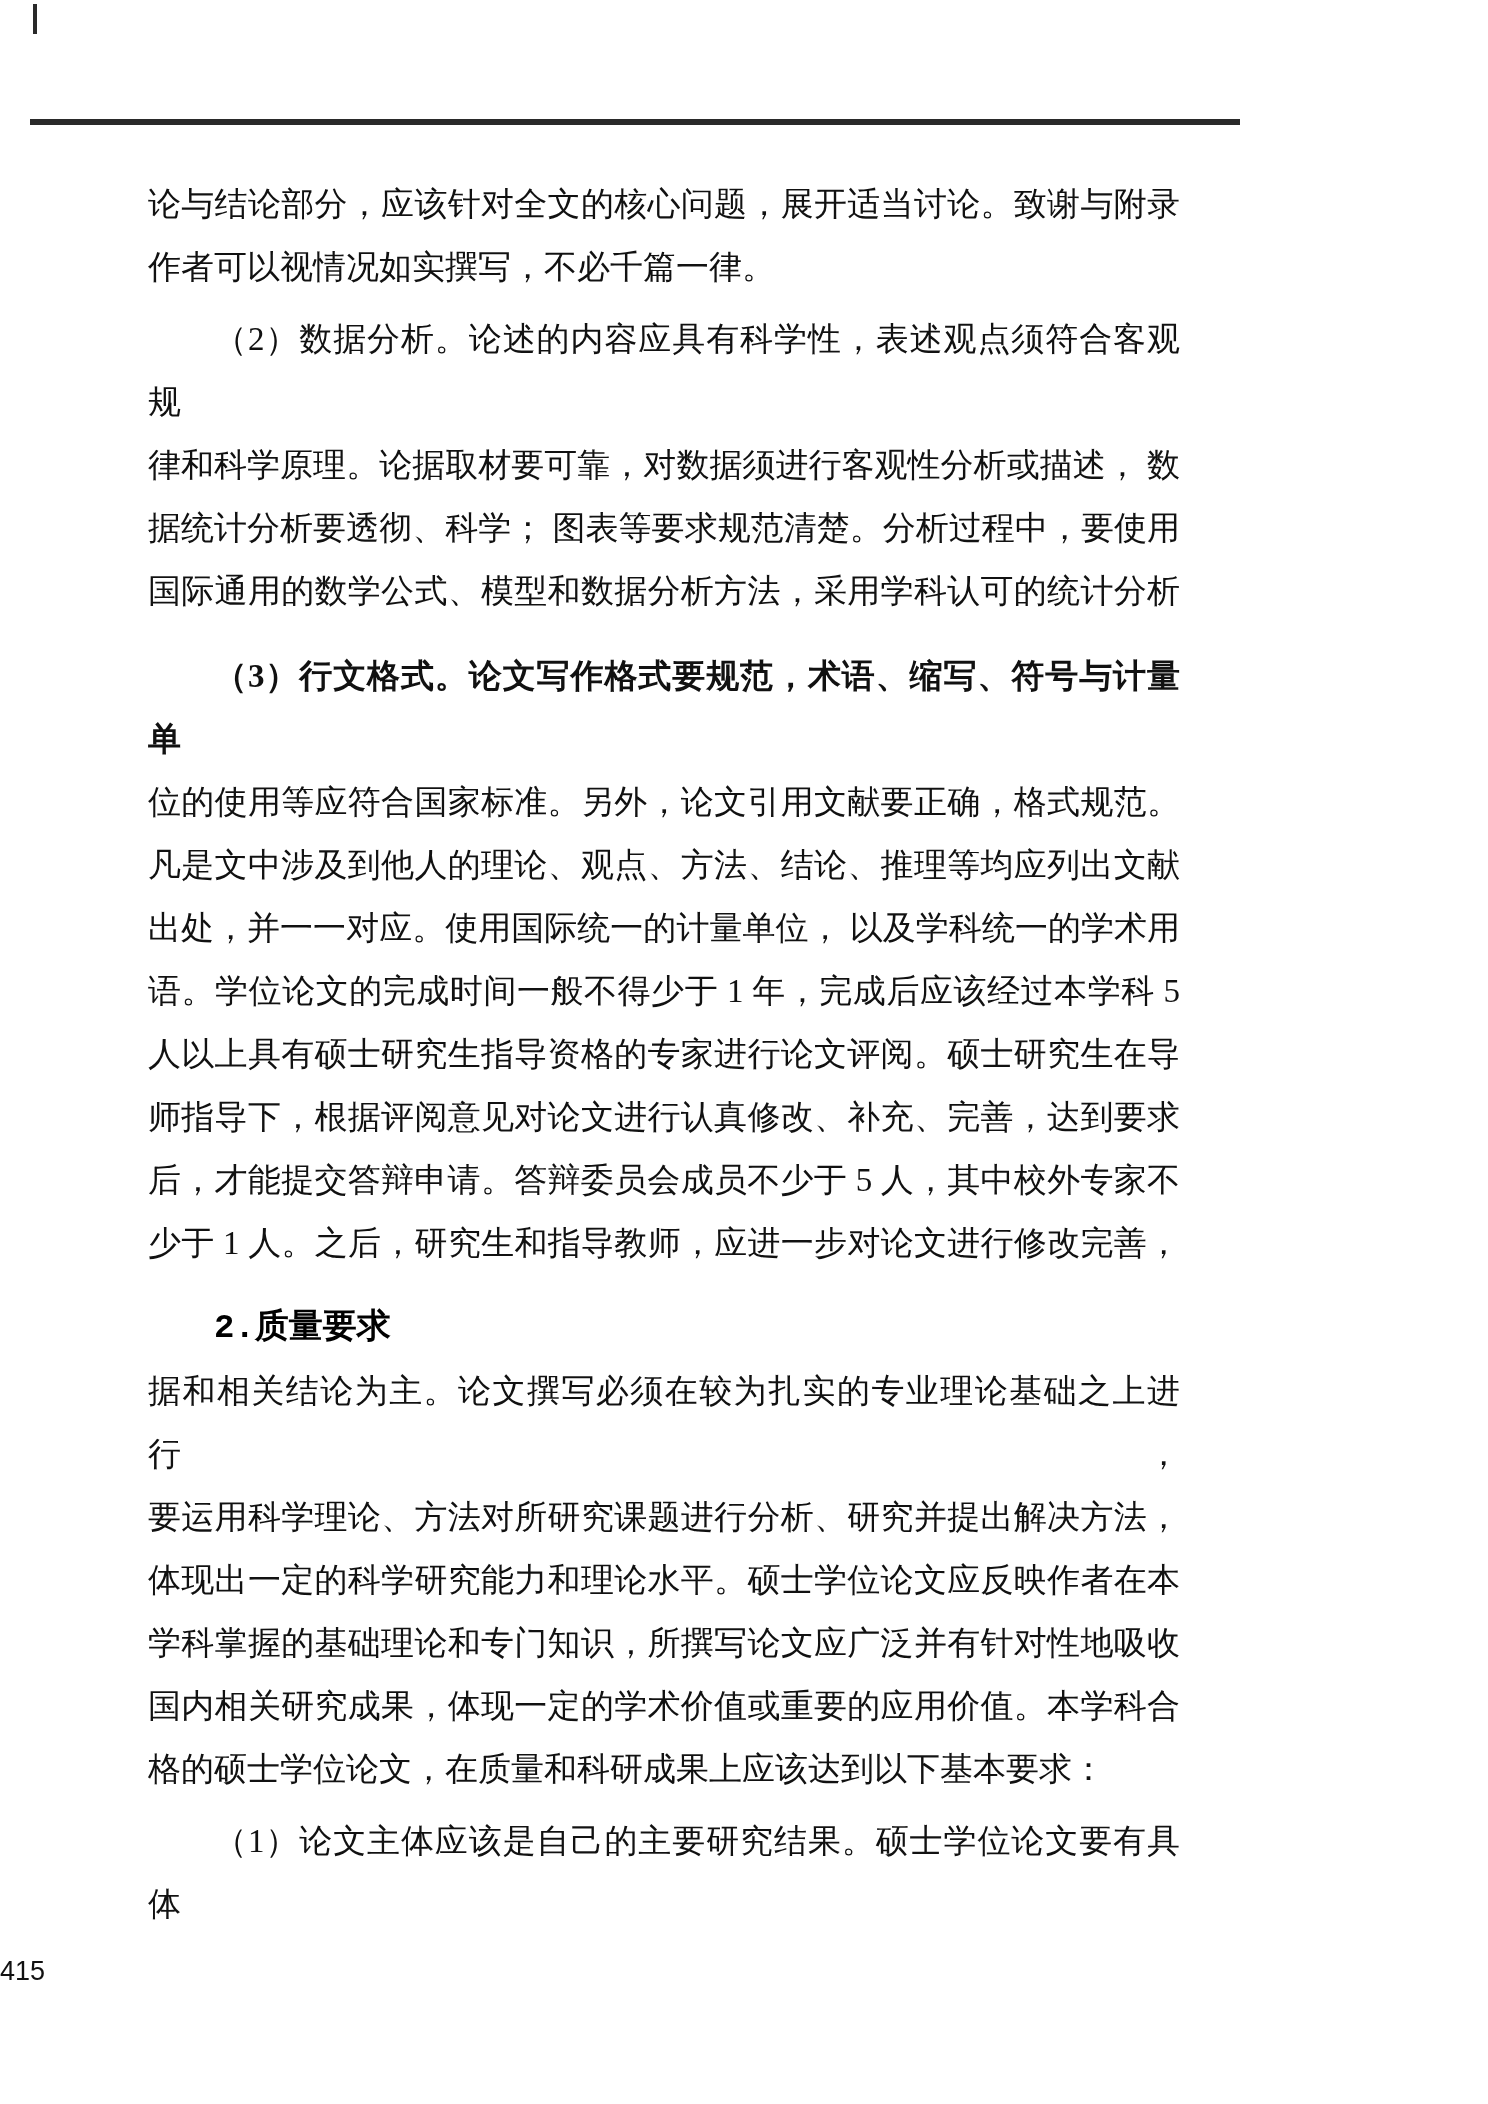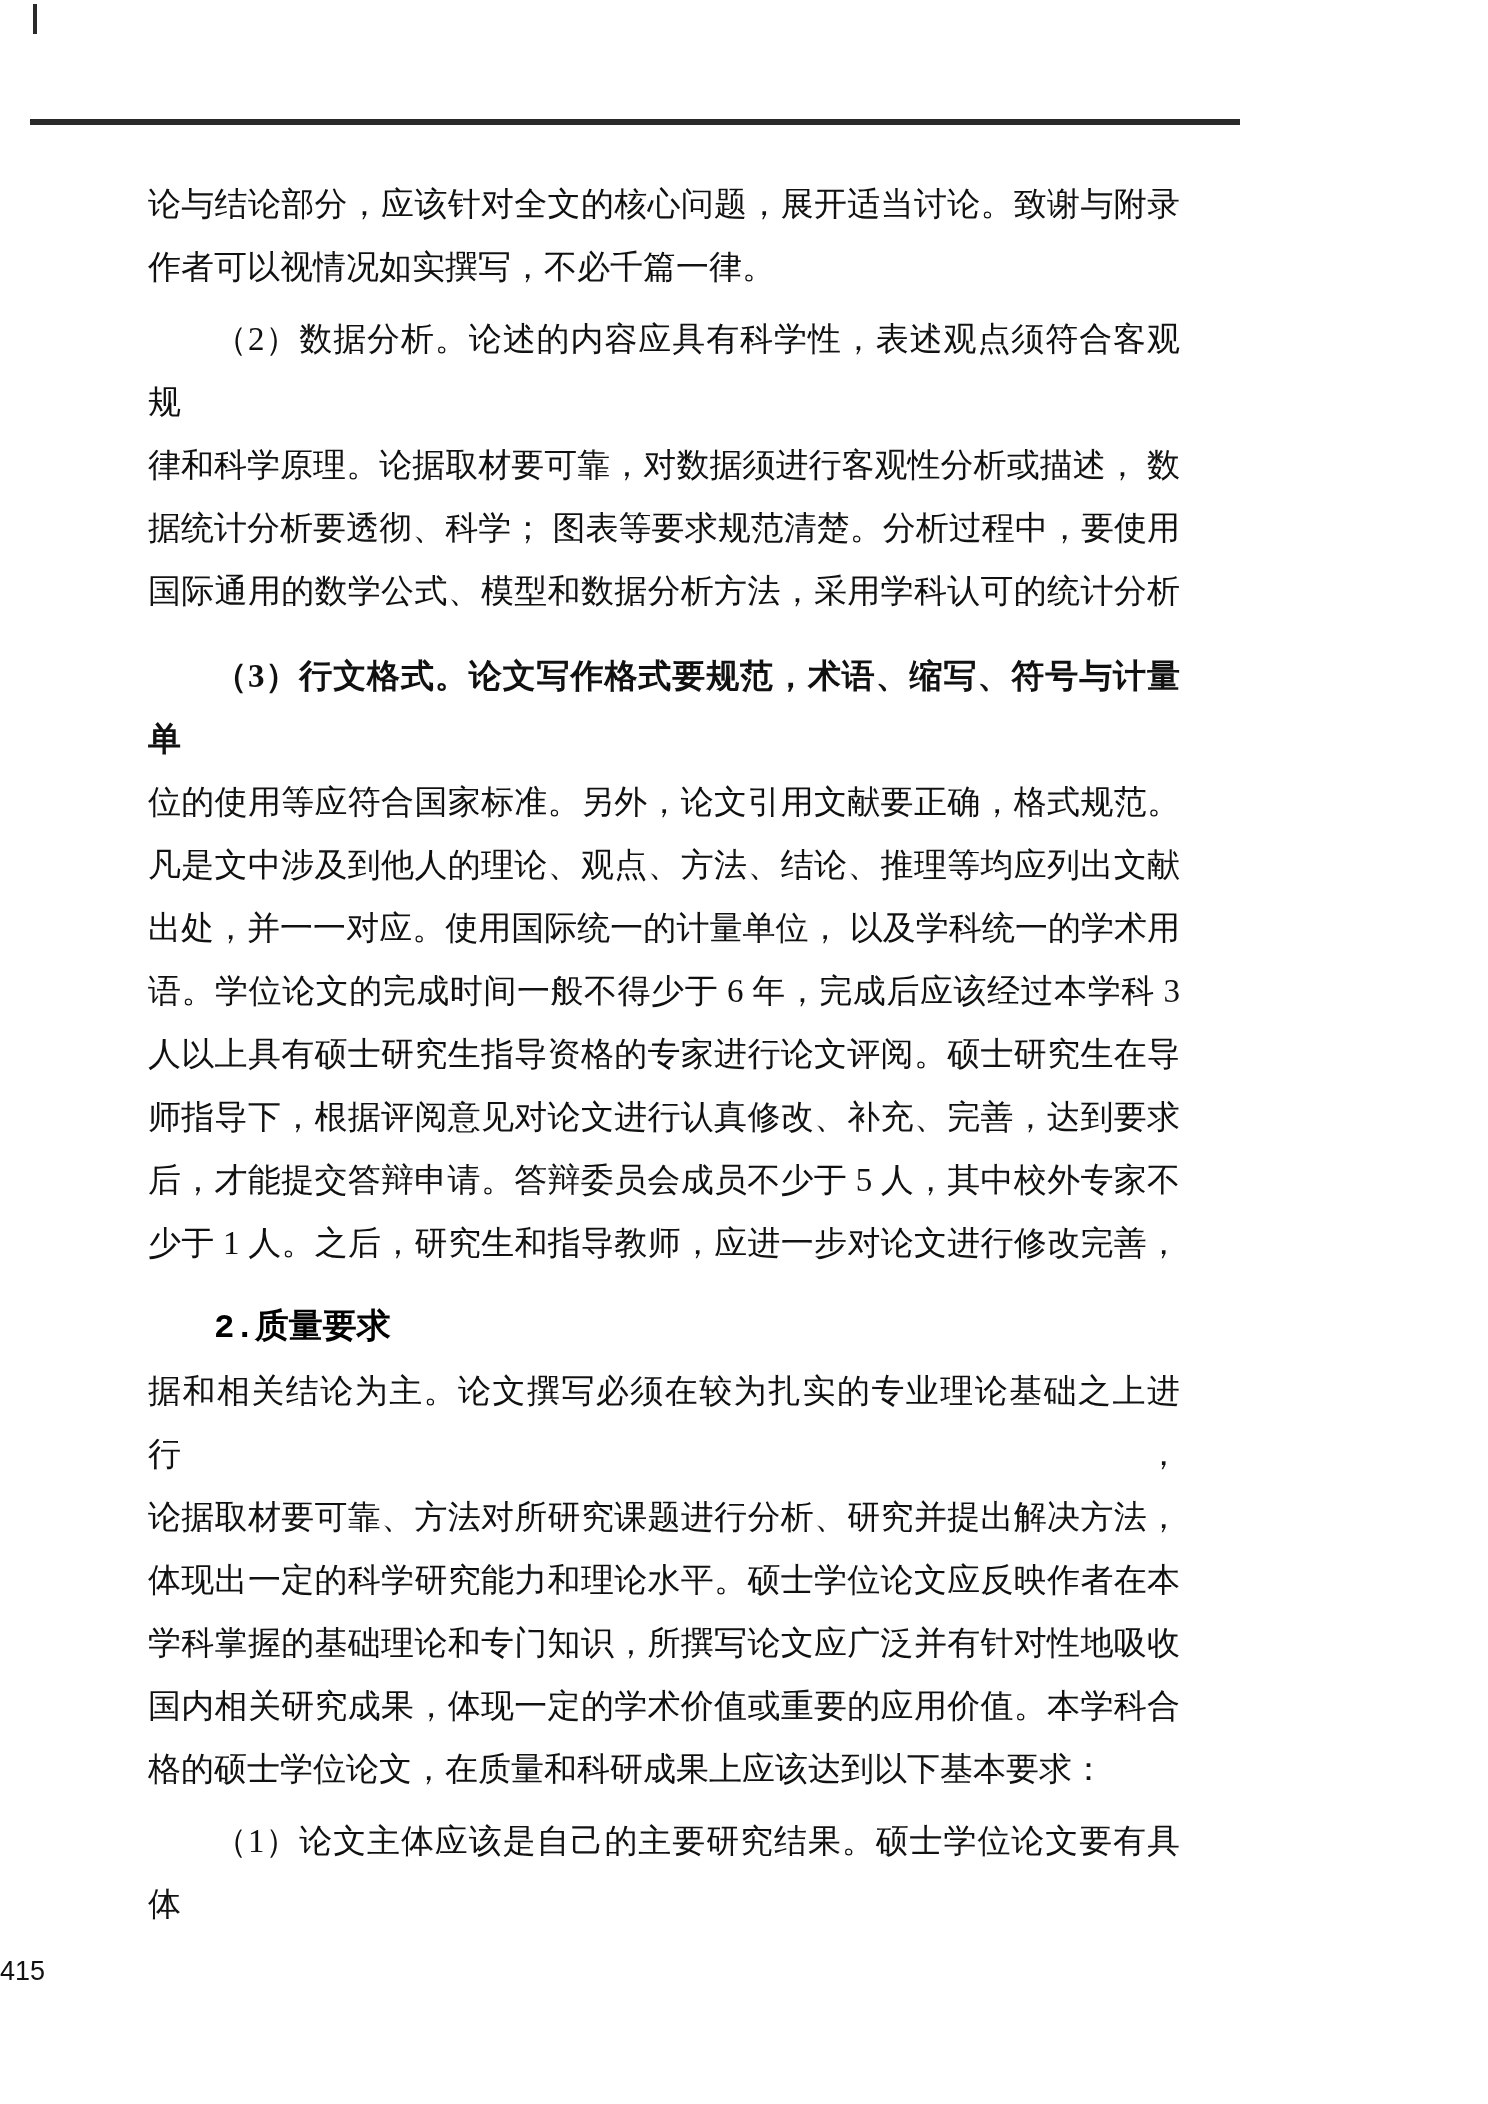--- a/index.html
+++ b/index.html
@@ -93,28 +93,28 @@
     <div class="line j">论与结论部分，应该针对全文的核心问题，展开适当讨论。致谢与附录</div>
     <div class="line">作者可以视情况如实撰写，不必千篇一律。</div>
     <div class="line j ind gap-sm">（2）数据分析。论述的内容应具有科学性，表述观点须符合客观规</div>
     <div class="line j">律和科学原理。论据取材要可靠，对数据须进行客观性分析或描述， 数</div>
     <div class="line j">据统计分析要透彻、科学； 图表等要求规范清楚。分析过程中，要使用</div>
     <div class="line j">国际通用的数学公式、模型和数据分析方法，采用学科认可的统计分析</div>
     <div class="line j ind gap-lg">（3）行文格式。论文写作格式要规范，术语、缩写、符号与计量单</div>
     <div class="line j">位的使用等应符合国家标准。另外，论文引用文献要正确，格式规范。</div>
     <div class="line j">凡是文中涉及到他人的理论、观点、方法、结论、推理等均应列出文献</div>
     <div class="line j">出处，并一一对应。使用国际统一的计量单位， 以及学科统一的学术用</div>
-    <div class="line j">语。学位论文的完成时间一般不得少于 6 年，完成后应该经过本学科 3</div>
+    <div class="line j">语。学位论文的完成时间一般不得少于 1 年，完成后应该经过本学科 5</div>
     <div class="line j">人以上具有硕士研究生指导资格的专家进行论文评阅。硕士研究生在导</div>
     <div class="line j">师指导下，根据评阅意见对论文进行认真修改、补充、完善，达到要求</div>
     <div class="line j">后，才能提交答辩申请。答辩委员会成员不少于 5 人，其中校外专家不</div>
     <div class="line j">少于 1 人。之后，研究生和指导教师，应进一步对论文进行修改完善，</div>
     <div class="line head ind gap-lg">2.质量要求</div>
     <div class="line j">据和相关结论为主。论文撰写必须在较为扎实的专业理论基础之上进行，</div>
-    <div class="line j">论据取材要可靠、方法对所研究课题进行分析、研究并提出解决方法，</div>
+    <div class="line j">要运用科学理论、方法对所研究课题进行分析、研究并提出解决方法，</div>
     <div class="line j">体现出一定的科学研究能力和理论水平。硕士学位论文应反映作者在本</div>
     <div class="line j">学科掌握的基础理论和专门知识，所撰写论文应广泛并有针对性地吸收</div>
     <div class="line j">国内相关研究成果，体现一定的学术价值或重要的应用价值。本学科合</div>
     <div class="line">格的硕士学位论文，在质量和科研成果上应该达到以下基本要求：</div>
     <div class="line j ind gap-sm">（1）论文主体应该是自己的主要研究结果。硕士学位论文要有具体</div>
 
   </div>
 
   <div class="footer">415</div>
 

